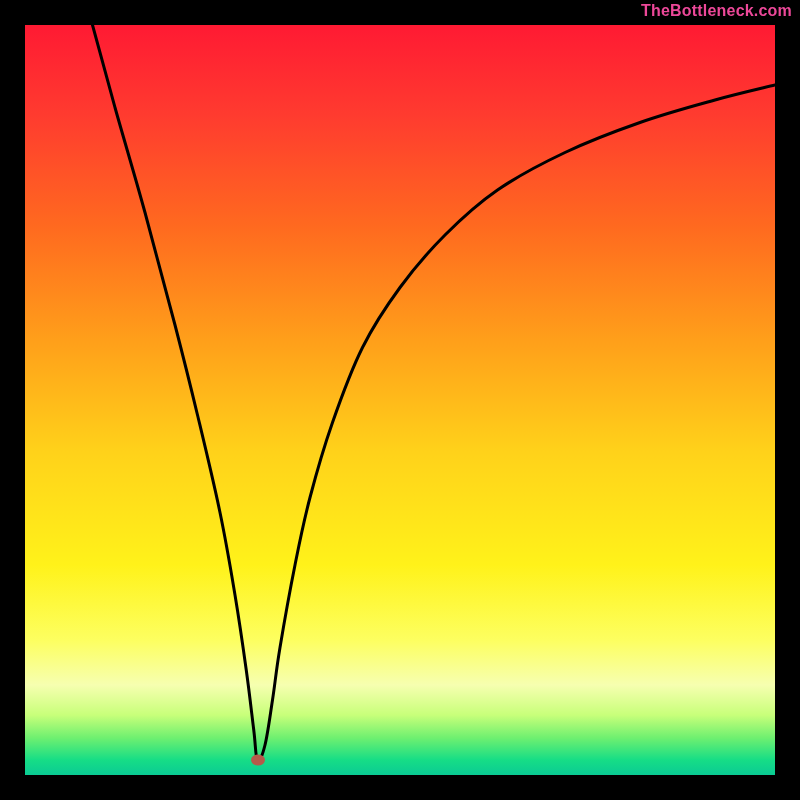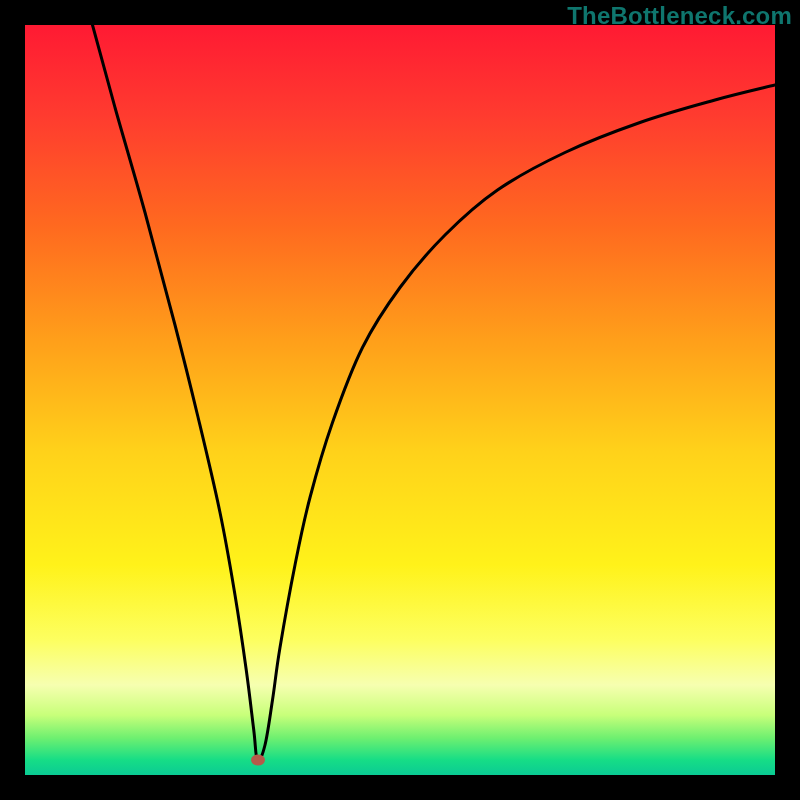--- a/index.html
+++ b/index.html
@@ -37,23 +37,23 @@
       #70f070 95%,
       #16dd86 98%,
       #0acb94 100%
     );
   }
   .watermark {
     position: absolute;
     top: 2px;
     right: 8px;
     font-family: Arial, Helvetica, sans-serif;
-    font-size: 24px;
+    font-size: 16px;
     font-weight: 600;
-    color: #0f766e;
+    color: #ec4899;
     letter-spacing: 0.2px;
   }
   svg.curve {
     position: absolute;
     left: 0;
     top: 0;
     width: 750px;
     height: 750px;
   }
   .dot {

